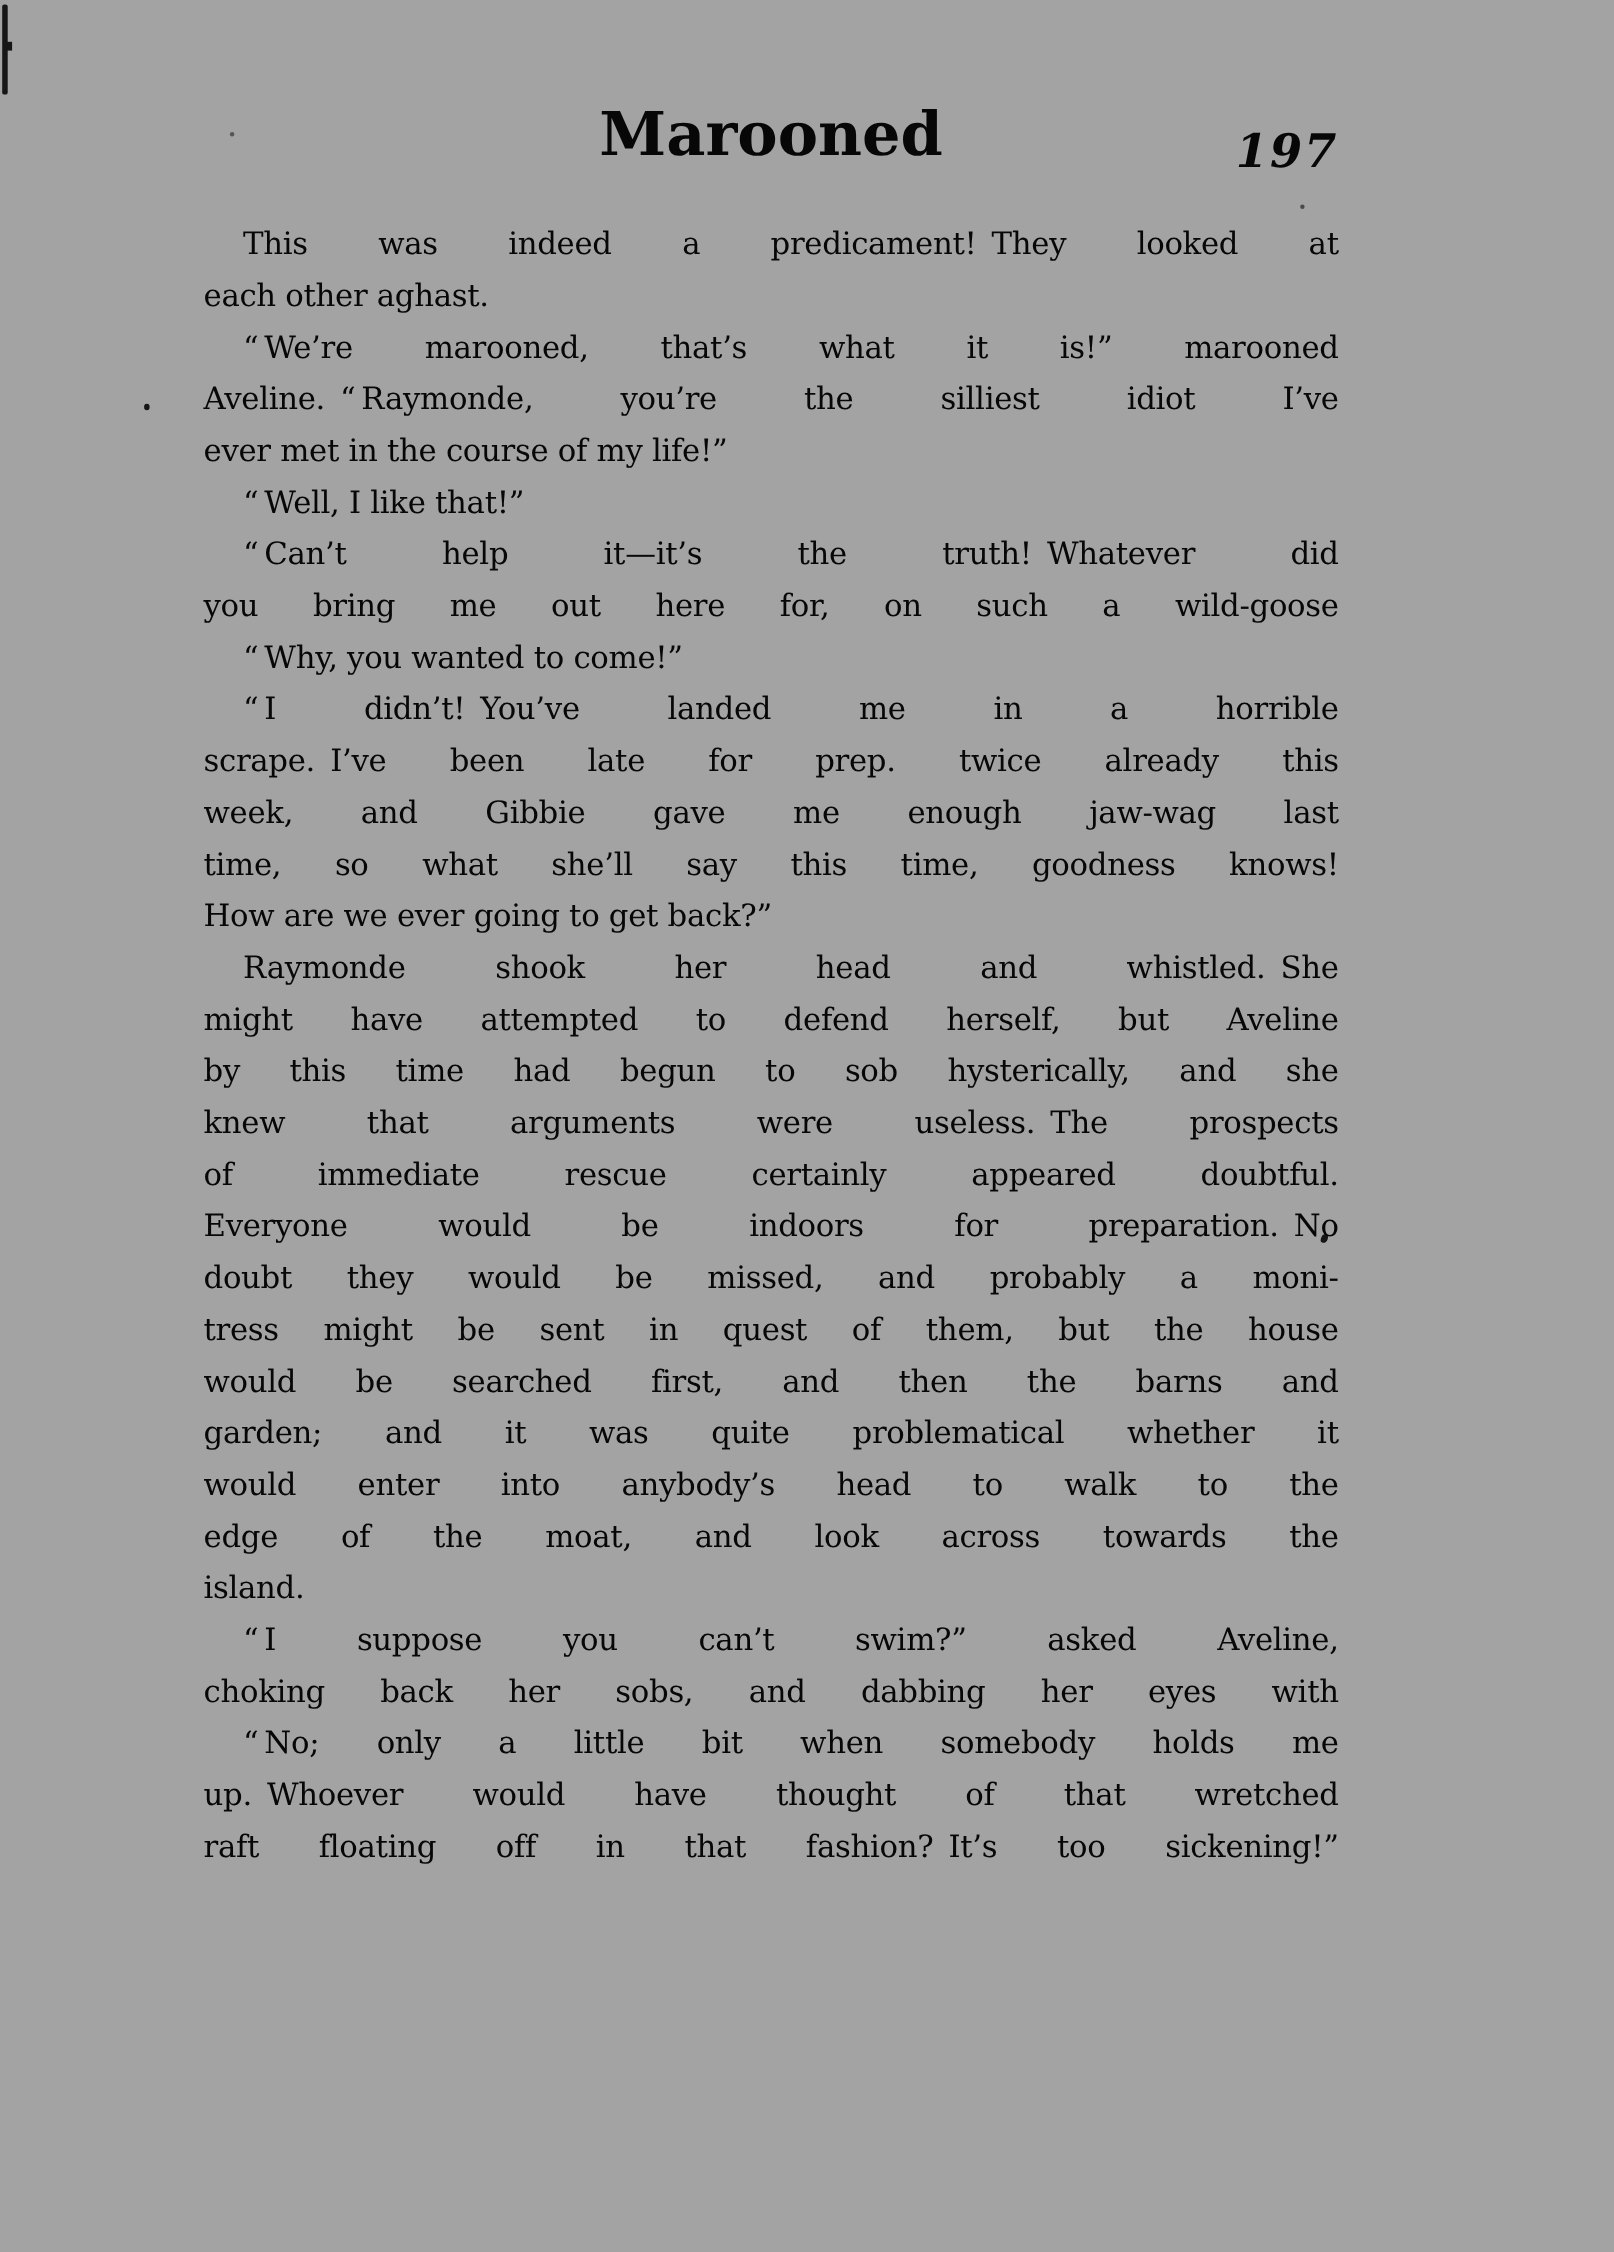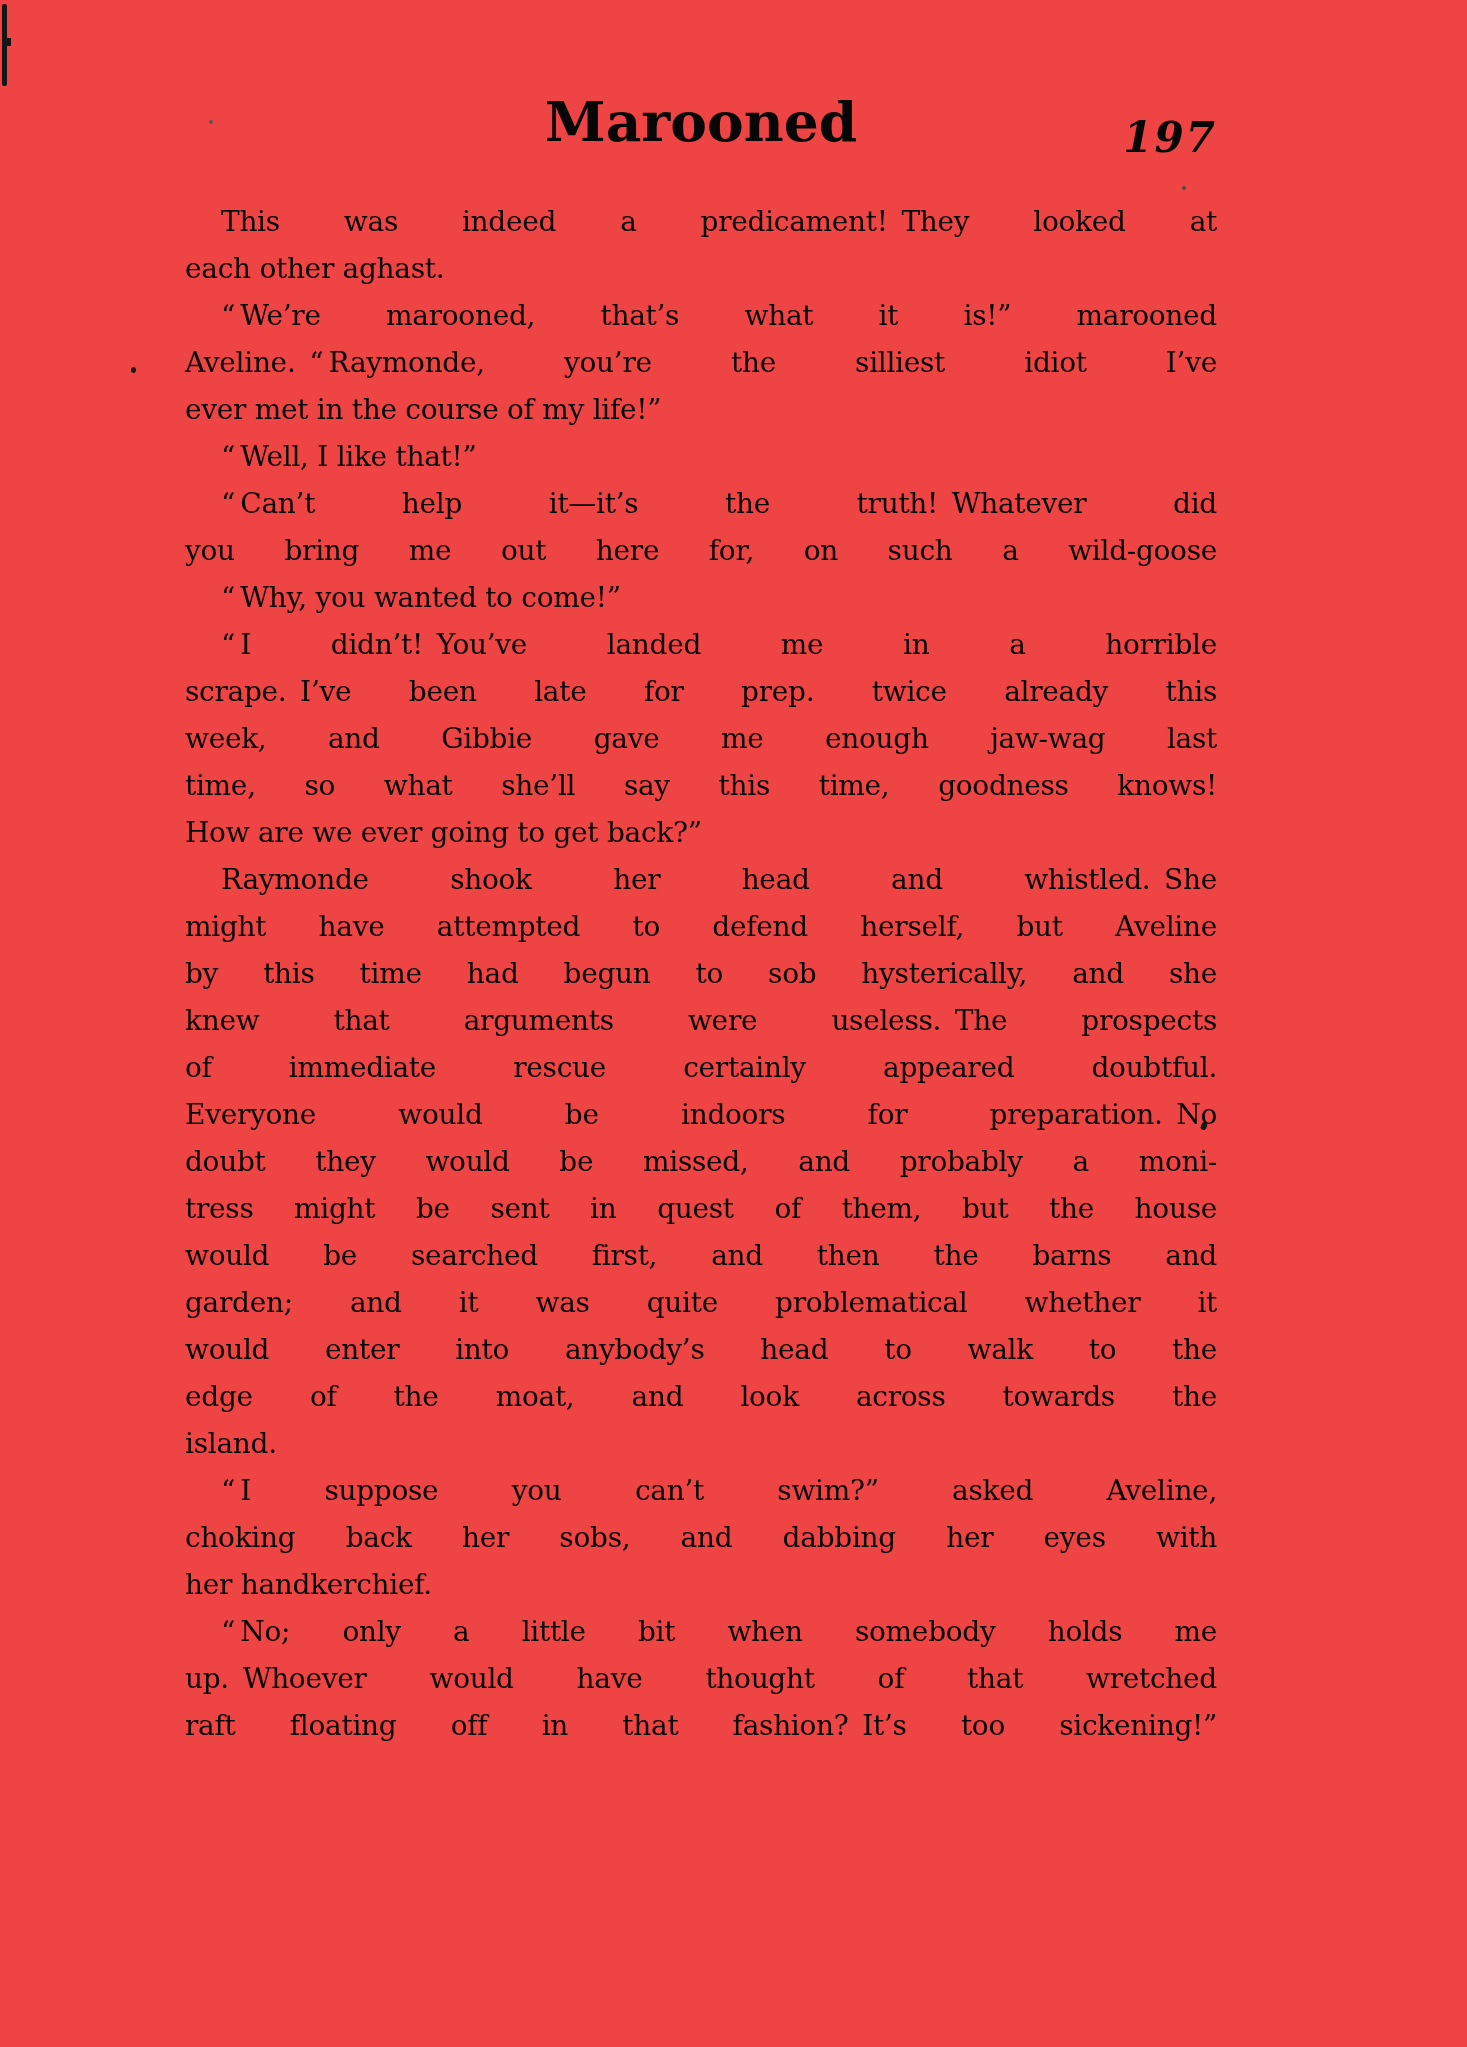--- a/index.html
+++ b/index.html
@@ -4,21 +4,21 @@
 <style>
   html, body {
     margin: 0;
     padding: 0;
     background: #ffffff;
   }
   .page {
     position: relative;
     width: 1467px;
     height: 2047px;
-    background: #ef4444;
+    background: #a3a3a3;
     overflow: hidden;
     font-family: "DejaVu Serif", "Liberation Serif", serif;
     color: #070707;
   }
   .running-head {
     position: absolute;
     left: 185px;
     top: 92px;
     width: 1032px;
     height: 80px;
@@ -138,19 +138,18 @@
       <div class="line">Everyone would be indoors for preparation. No</div>
       <div class="line">doubt they would be missed, and probably a moni-</div>
       <div class="line">tress might be sent in quest of them, but the house</div>
       <div class="line">would be searched first, and then the barns and</div>
       <div class="line">garden; and it was quite problematical whether it</div>
       <div class="line">would enter into anybody’s head to walk to the</div>
       <div class="line">edge of the moat, and look across towards the</div>
       <div class="line end">island.</div>
       <div class="line indent">“ I suppose you can’t swim?” asked Aveline,</div>
       <div class="line">choking back her sobs, and dabbing her eyes with</div>
-      <div class="line end">her handkerchief.</div>
       <div class="line indent">“ No; only a little bit when somebody holds me</div>
       <div class="line">up. Whoever would have thought of that wretched</div>
       <div class="line">raft floating off in that fashion? It’s too sickening!”</div>
     </div>
 
 </div>
 
 </body></html>

